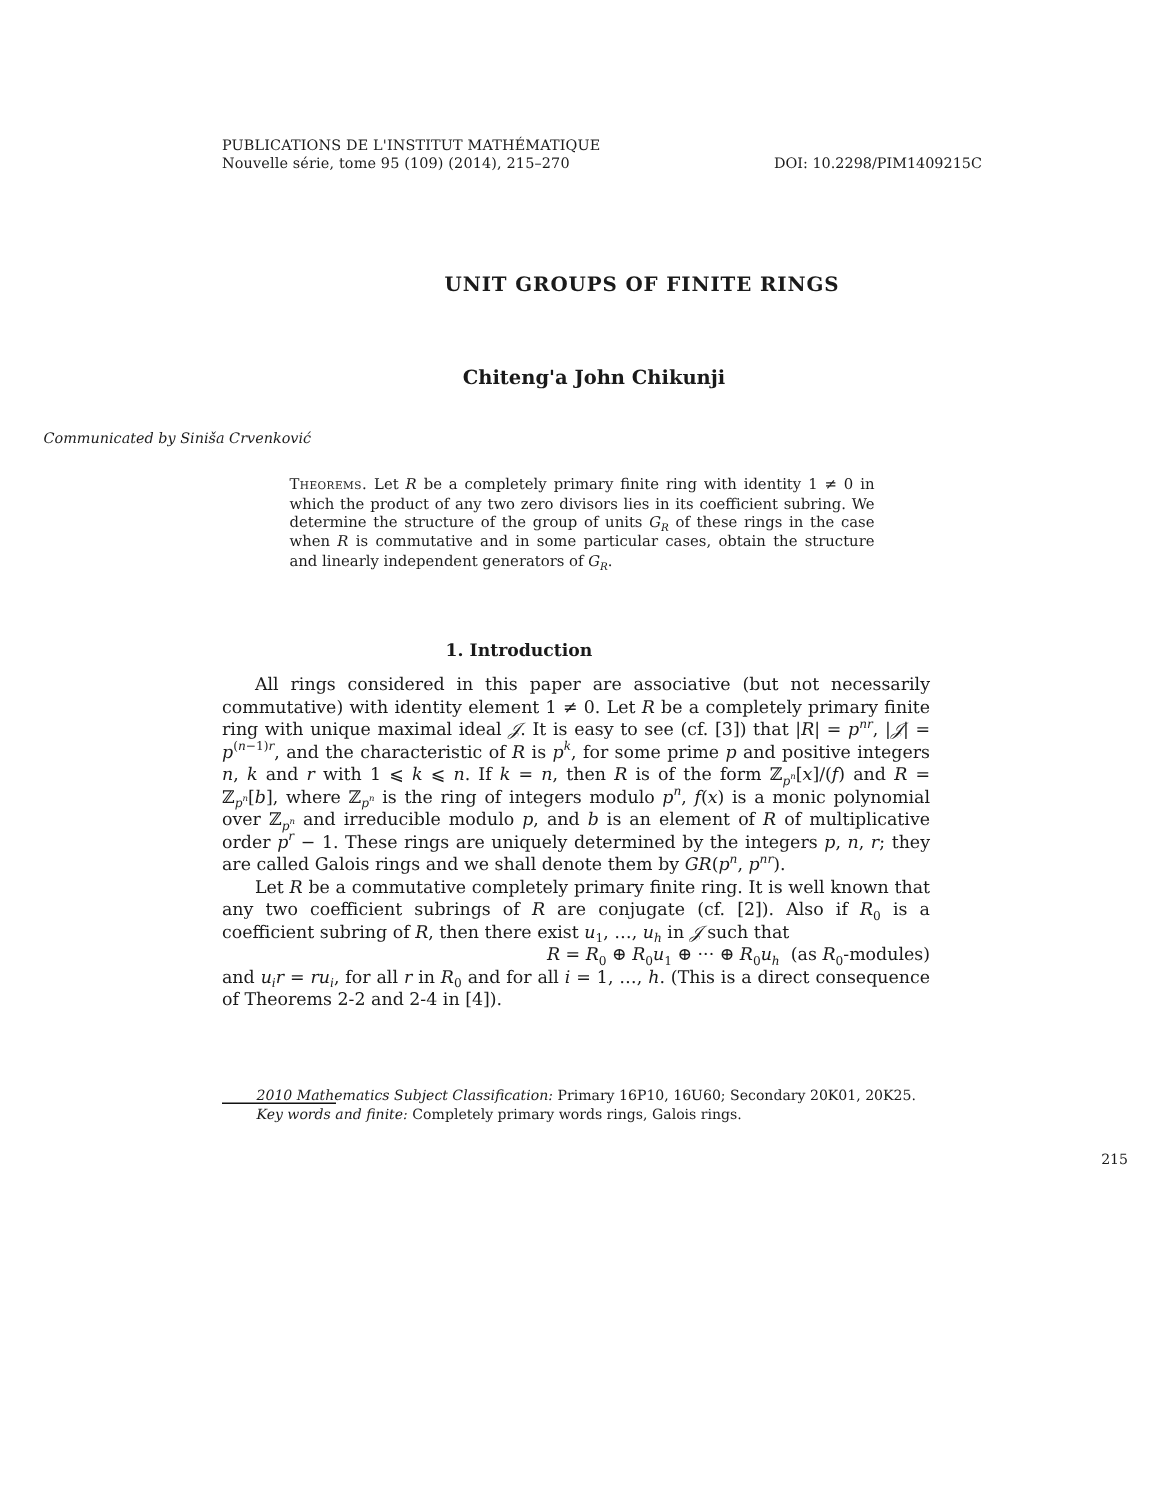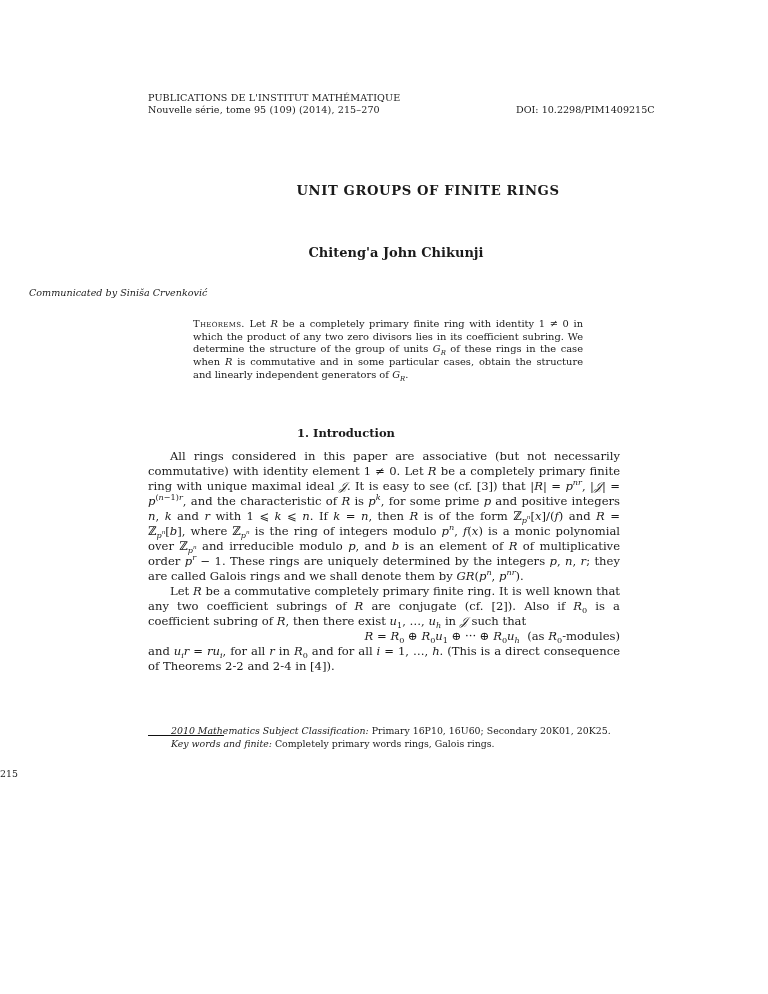--- a/index.html
+++ b/index.html
@@ -16,21 +16,21 @@
   .abstract { left: 193px; width: 390px; top: 318px; font-size: 9.9px; line-height: 12.7px; text-align: justify; }
   .sc { font-variant: small-caps; letter-spacing: 0.3px; }
   .sec { left: 0; width: 692px; top: 426px; text-align: center; font-weight: bold; font-size: 11.5px; }
   .body { left: 148px; width: 472px; top: 449px; font-size: 11.6px; line-height: 15px; text-align: justify; }
   .body p { margin: 0; text-indent: 22px; }
   .body p.noind { text-indent: 0; }
   .display { text-align: right; margin: 5px 0 5px 0; text-indent: 0 !important; }
   i, .m { font-style: italic; }
   .rule { left: 148px; top: 735px; width: 76px; height: 0; border-top: 1.2px solid #111; }
   .foot { left: 171px; width: 460px; top: 724px; font-size: 9.4px; line-height: 13px; }
-  .pgnum { left: 0; width: 752px; top: 768px; text-align: left; font-size: 9.4px; }
+  .pgnum { left: 0; width: 752px; top: 768px; text-align: right; font-size: 9.4px; }
   sup, sub { font-size: 70%; line-height: 0; }
 </style>
 </head>
 <body>
 
 <div class="page">
 
   <div class="abs hdr-left">
     <div>PUBLICATIONS DE L'INSTITUT MATHÉMATIQUE</div>
     <div>Nouvelle série, tome 95 (109) (2014), 215–270</div>

